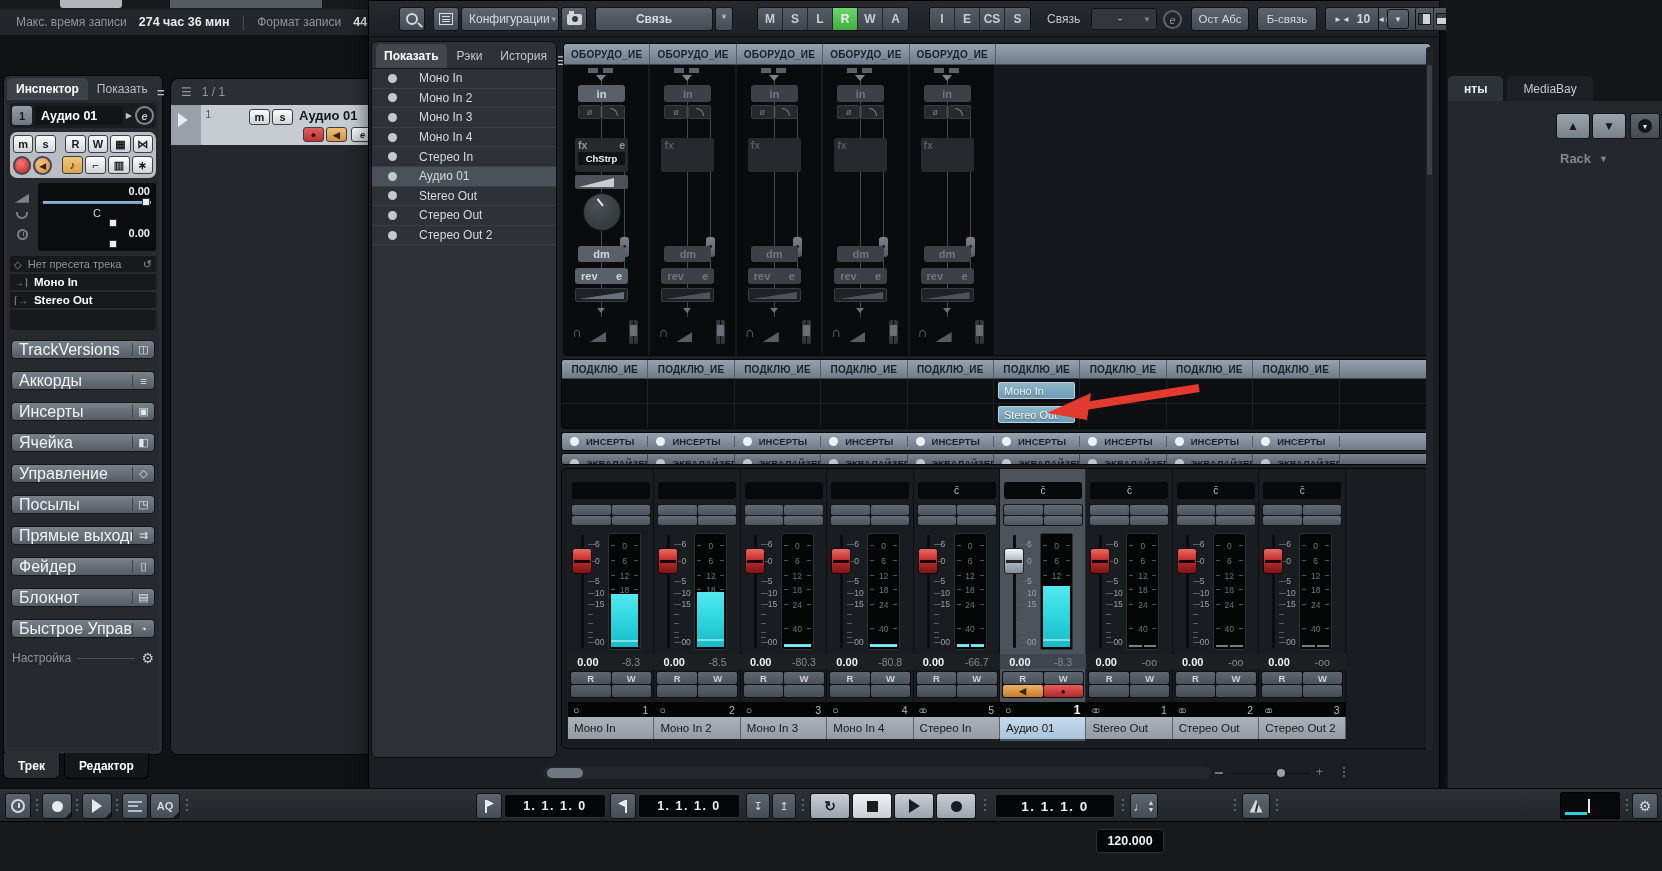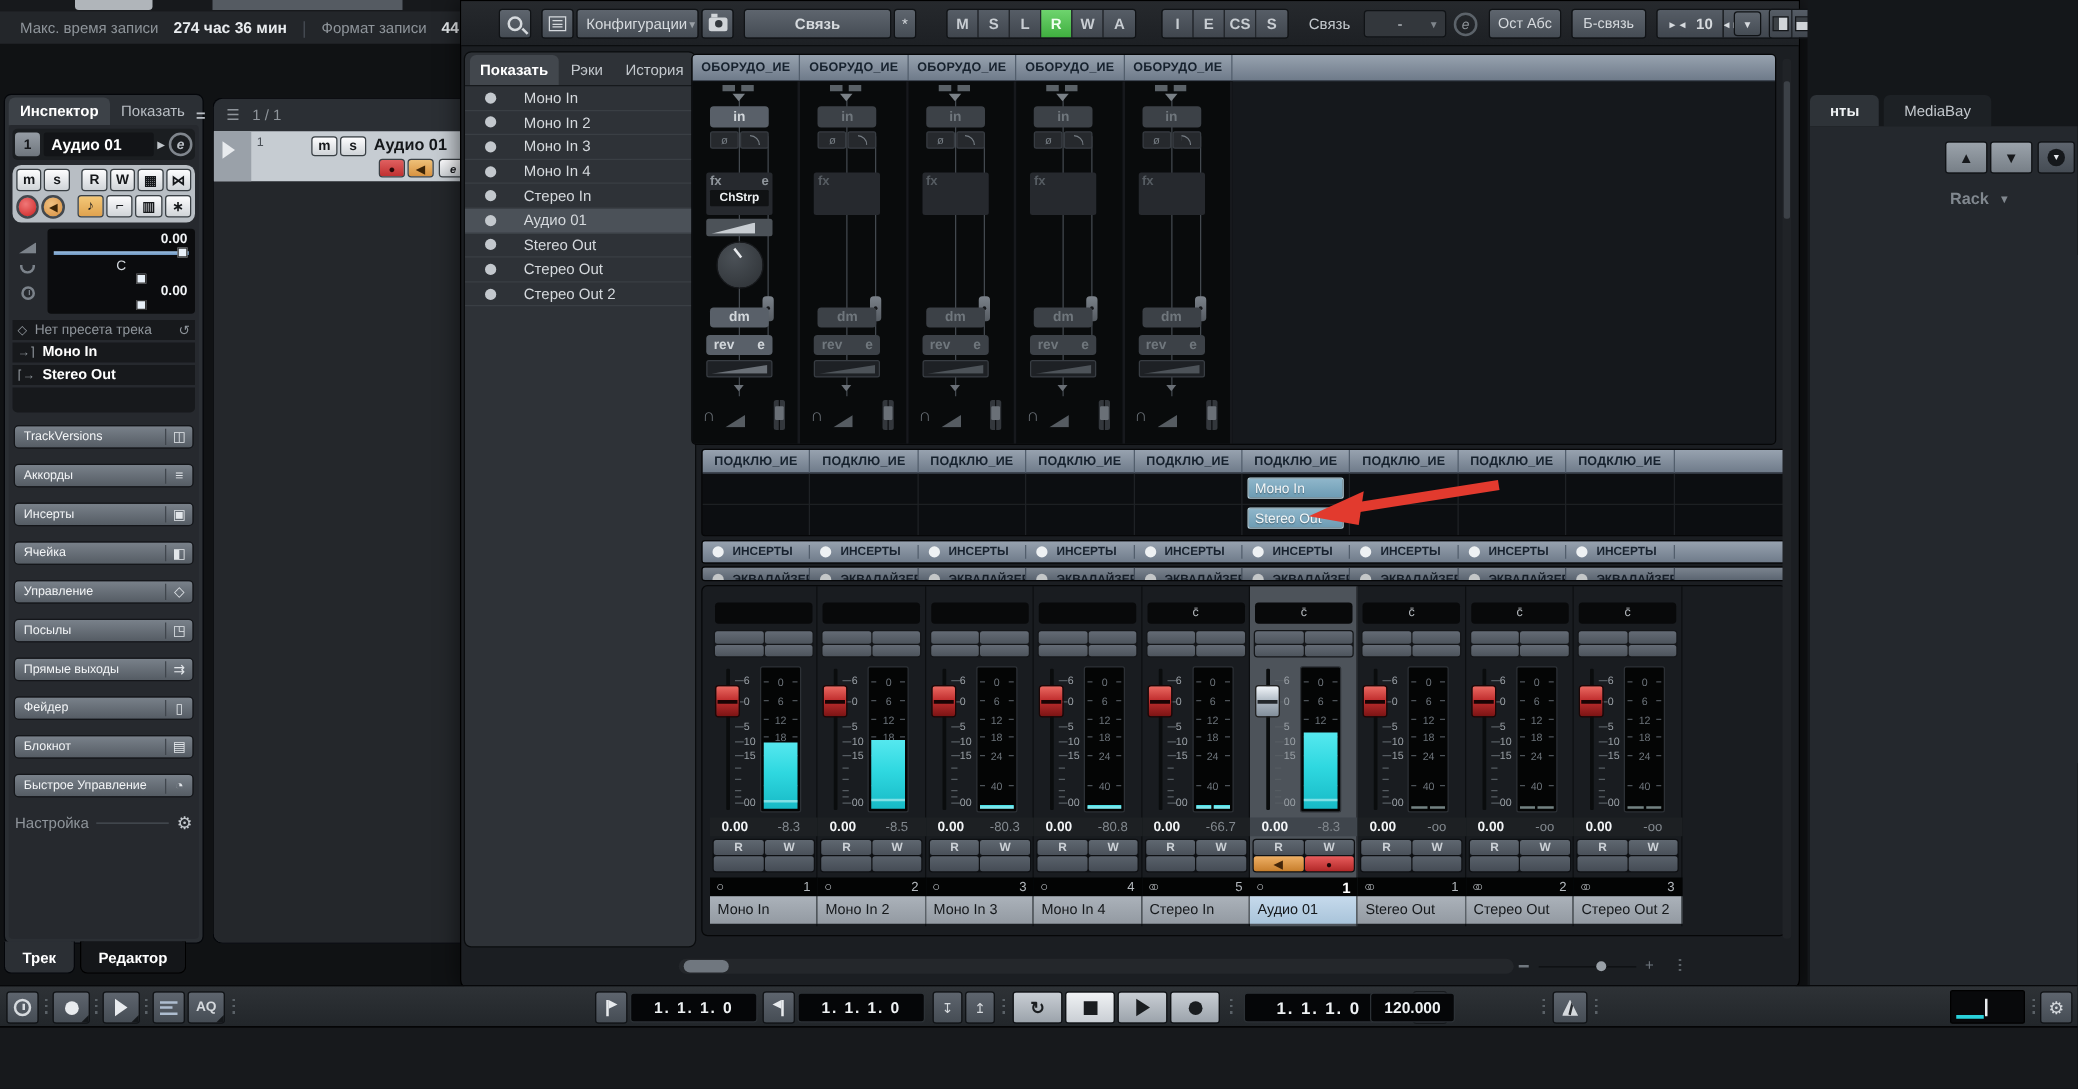--- a/index.html
+++ b/index.html
@@ -50,21 +50,21 @@
 #minimix .vtext{position:absolute;right:6px;color:#f0f3f5;font-size:11px;font-weight:bold;}
 #minimix .line{position:absolute;left:5px;right:5px;height:3px;background:linear-gradient(#9cc0e4,#6e96c0);}
 #minimix .hndl{position:absolute;width:8px;height:8px;background:#e8f0f8;border:1px solid #333;}
 #minimix .ctext{position:absolute;left:0;right:0;text-align:center;color:#d0d5da;font-size:11px;}
 .insp-iorow{margin-top:2px;height:16px;background:#17191c;display:flex;align-items:center;gap:6px;padding:0 4px;color:#8f959b;font-size:11px;}
 .insp-iorow .io-ic{font-size:10px;color:#8f959b;}
 .insp-iorow .wh{color:#fff;font-weight:bold;font-size:11.5px;}
 .insp-iorow .right{margin-left:auto;color:#8f959b;}
 #insp-sections{margin-top:10px;}
 .isec{height:19px;margin:0 1px 12px 1px;background:linear-gradient(#79818a,#555c64);border:1px solid #14161a;border-radius:4px;display:flex;align-items:center;}
-.isec .lb{flex:1;color:#f2f4f6;font-size:10px;padding-left:7px;white-space:nowrap;overflow:hidden;}
+.isec .lb{flex:1;color:#f2f4f6;font-size:16px;padding-left:7px;white-space:nowrap;overflow:hidden;}
 .isec .ic{width:22px;text-align:center;color:#e2e6ea;font-size:11px;border-left:1px solid #40464d;}
 #settingsrow{display:flex;align-items:center;margin-top:0;color:#8f959b;font-size:12px;gap:6px;padding:0 2px;}
 #settingsrow .ln{flex:1;border-top:1px solid #4a5057;}
 #settingsrow .gear{color:#c5cacf;font-size:14px;}
 #insp-tabs-bottom{position:absolute;left:3px;top:753px;height:30px;display:flex;gap:4px;}
 .btab{height:26px;padding:0 14px;display:flex;align-items:center;color:#fff;font-weight:bold;font-size:12px;border-radius:0 0 6px 6px;}
 .btab.t1{background:#2b2f34;border:1px solid #04060a;border-top:none;}
 .btab.t2{background:#141619;border:1px solid #000;border-top:none;}
 
 #tracklist{position:absolute;left:170px;top:78px;width:198px;height:677px;background:#2b2f34;border:1px solid #04060a;border-right:none;border-radius:8px 0 0 8px;overflow:hidden;}
@@ -114,21 +114,21 @@
 #chanpanel .tabs{display:flex;align-items:flex-end;height:26px;padding:0 4px;gap:2px;}
 #chanpanel .tab{font-size:12px;color:#c3c8cd;padding:5px 8px;border-radius:5px 5px 0 0;}
 #chanpanel .tab.act{background:#42474d;color:#fff;font-weight:bold;}
 #chanpanel .burger{margin-left:auto;color:#c3c8cd;padding-right:6px;font-size:12px;}
 #chanlist{border-top:1px solid #16191c;}
 .chitem{height:19.6px;display:flex;align-items:center;border-bottom:1px solid #3a3f44;padding-left:16px;gap:22px;}
 .chitem .bul{width:9px;height:9px;border-radius:50%;background:#c3c8cd;}
 .chitem .nm{color:#d5d9dd;font-size:12px;}
 .chitem.sel{background:#4b5158;}
 
-#racksbox{position:absolute;left:184px;top:42px;width:868px;height:313px;border:1px solid #060708;border-radius:4px;background:#15181c;overflow:hidden;}
+#racksbox{position:absolute;left:194px;top:42px;width:868px;height:313px;border:1px solid #060708;border-radius:4px;background:#15181c;overflow:hidden;}
 .bluehead{display:flex;background:linear-gradient(#97a2af,#6f7b8a);height:21px;border-bottom:1px solid #3e4652;}
 .bluecell{width:86.4px;display:flex;align-items:center;justify-content:center;color:#16212d;font-weight:bold;font-size:10px;border-right:1px solid #525e6c;letter-spacing:.2px;flex:none;white-space:nowrap;overflow:hidden;}
 .bluefill{flex:1;}
 #rackbody{position:absolute;left:0;top:21px;right:0;bottom:0;}
 .rackcol{position:absolute;top:0;height:100%;width:86.4px;background:#090b0c;border-right:2px solid #17191d;}
 .rackcol .vline{position:absolute;left:37px;top:14px;height:238px;width:1px;background:#43494f;}
 .rackcol .vline2{position:absolute;left:60px;top:44px;height:160px;width:1px;background:#43494f;}
 .rc-conn{position:absolute;top:3px;left:24px;display:flex;gap:5px;}
 .rc-conn i{width:10px;height:5px;background:#5a6167;display:block;}
 .rc-tri{position:absolute;top:10px;left:32px;width:0;height:0;border-top:6px solid #7a8187;border-left:5px solid transparent;border-right:5px solid transparent;}
@@ -1552,21 +1552,21 @@
         <span style="width:0;height:0;border-left:11px solid #1a1d20;border-top:7px solid transparent;border-bottom:7px solid transparent;"></span>
       </div>
     <div class="ltbtn" style="left:936px;width:40px;">
         <span style="width:11px;height:11px;border-radius:50%;background:#1a1d20;"></span>
       </div>
     <span class="tpdots" style="left:984px;"></span>
 
     <div class="disp" style="left:995px;width:120px;font-size:13.5px;">1. 1. 1. 0</div>
     <span class="tpdots" style="left:1122px;"></span>
     <div class="tbtn" style="left:1130px;width:28px;font-size:13px;">♩<span style="font-size:7px;line-height:7px;display:inline-block;margin-left:1px;">▲<br>▼</span></div>
-    <div class="disp" style="left:1096px;width:68px;letter-spacing:0;">120.000</div>
+    <div class="disp" style="left:1096px;width:68px;letter-spacing:0;margin-top:35px;">120.000</div>
     <span class="tpdots" style="left:1234px;"></span>
     <div class="tbtn" style="left:1242px;width:28px;">
         <span class="metroic"></span>
       </div>
     <span class="tpdots" style="left:1276px;"></span>
 
     <div class="tmeter">
         <span class="vl"></span>
         <span class="cy"></span>
       </div>

